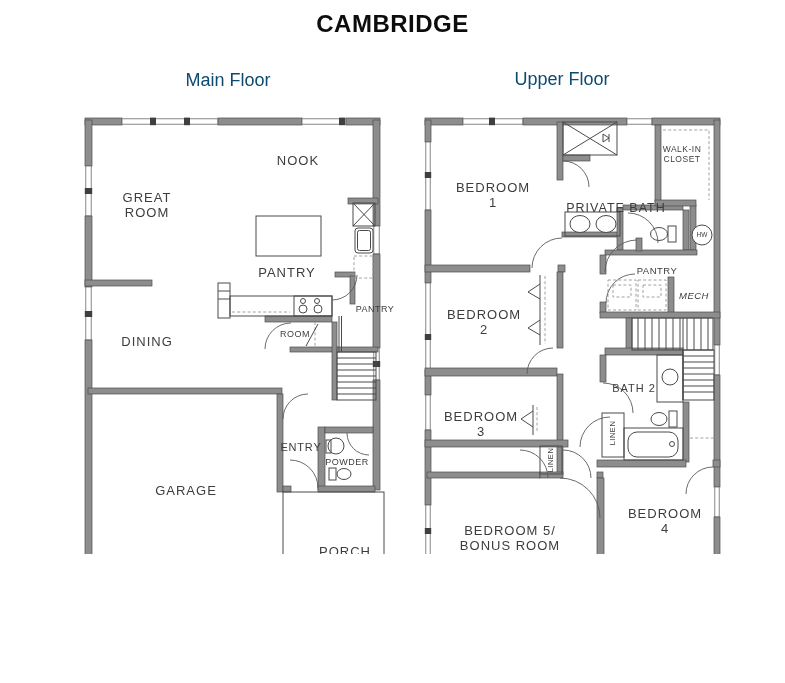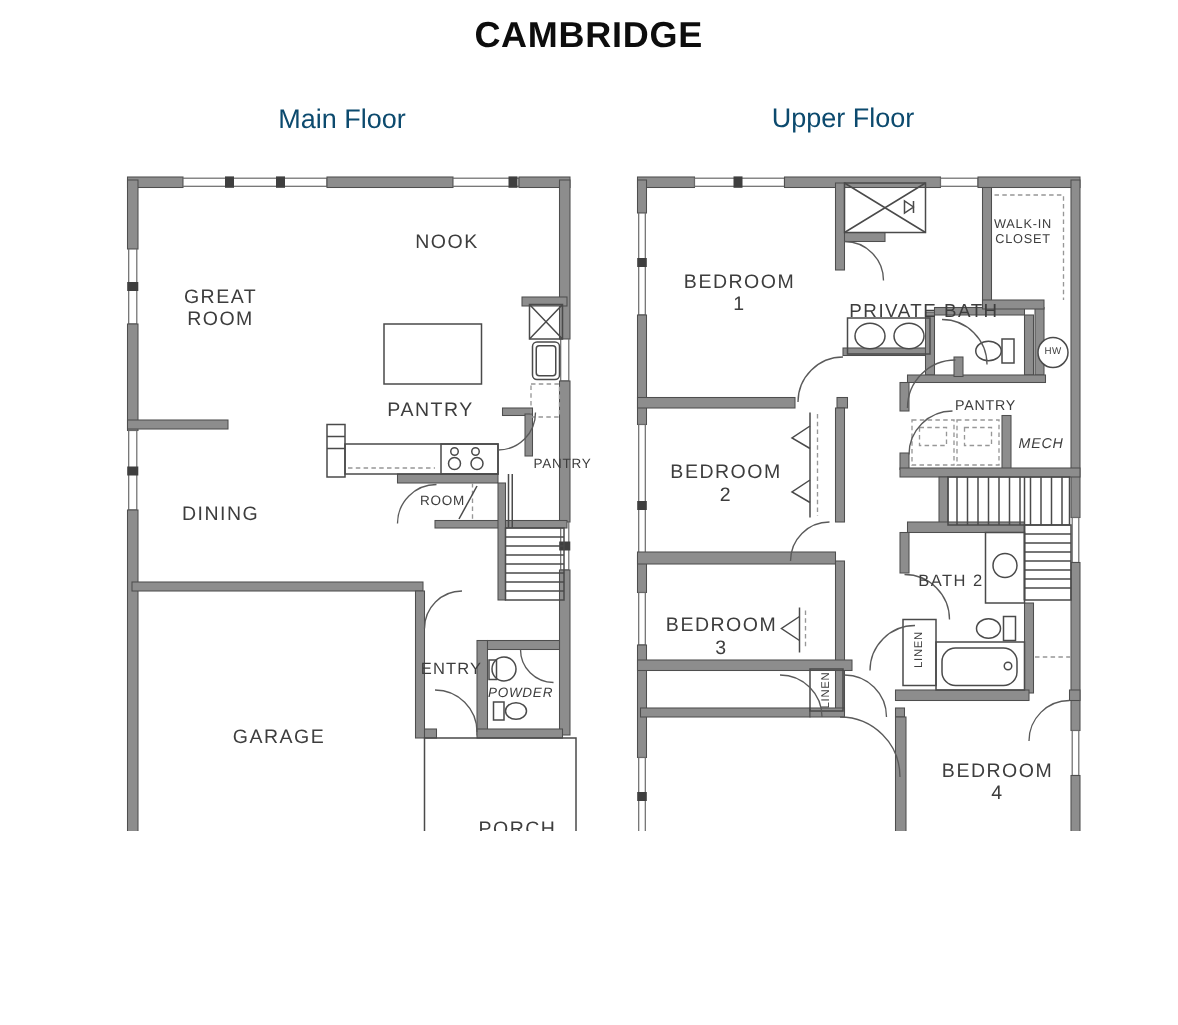--- a/index.html
+++ b/index.html
@@ -300,35 +300,37 @@
   </svg>
 
   <div class="lbl" style="left:147px;top:205px;">GREAT
 ROOM</div>
   <div class="lbl" style="left:298px;top:161px;">NOOK</div>
   <div class="lbl" style="left:287px;top:273px;">PANTRY</div>
   <div class="lbl" style="left:147px;top:342px;">DINING</div>
   <div class="lbl small" style="left:356px;top:309px;padding-left:38px;">PANTRY</div>
   <div class="lbl small" style="left:295px;top:334px;">ROOM</div>
   <div class="lbl med" style="left:301px;top:447px;">ENTRY</div>
-  <div class="lbl small" style="left:347px;top:462px;font-style:italic;">POWDER</div>
+  <div class="lbl small" style="left:347px;top:462px;">POWDER</div>
   <div class="lbl" style="left:186px;top:491px;">GARAGE</div>
   <div class="lbl" style="left:345px;top:552px;">PORCH</div>
 
   <div class="lbl" style="left:493px;top:195px;">BEDROOM
 1</div>
   <div class="lbl" style="left:616px;top:208px;font-size:12.5px;">PRIVATE BATH</div>
   <div class="lbl small" style="left:682px;top:154px;font-size:8.5px;">WALK-IN
 CLOSET</div>
   <div class="lbl small" style="left:657px;top:271px;font-size:9.5px;">PANTRY</div>
   <div class="lbl small" style="left:694px;top:296px;font-size:9.5px;font-style:italic;">MECH</div>
   <div class="lbl tiny" style="left:702px;top:235px;">HW</div>
   <div class="lbl" style="left:484px;top:322px;">BEDROOM
 2</div>
   <div class="lbl" style="left:481px;top:424px;">BEDROOM
 3</div>
   <div class="lbl" style="left:634px;top:388px;font-size:11px;">BATH 2</div>
   <div class="lbl vert" style="left:613px;top:433px;">LINEN</div>
   <div class="lbl vert" style="left:551px;top:460px;">LINEN</div>
+  <div class="lbl" style="left:510px;top:538px;">BEDROOM 5/
+BONUS ROOM</div>
   <div class="lbl" style="left:665px;top:521px;">BEDROOM
 4</div>
 
 </div>
 
 </body></html>

